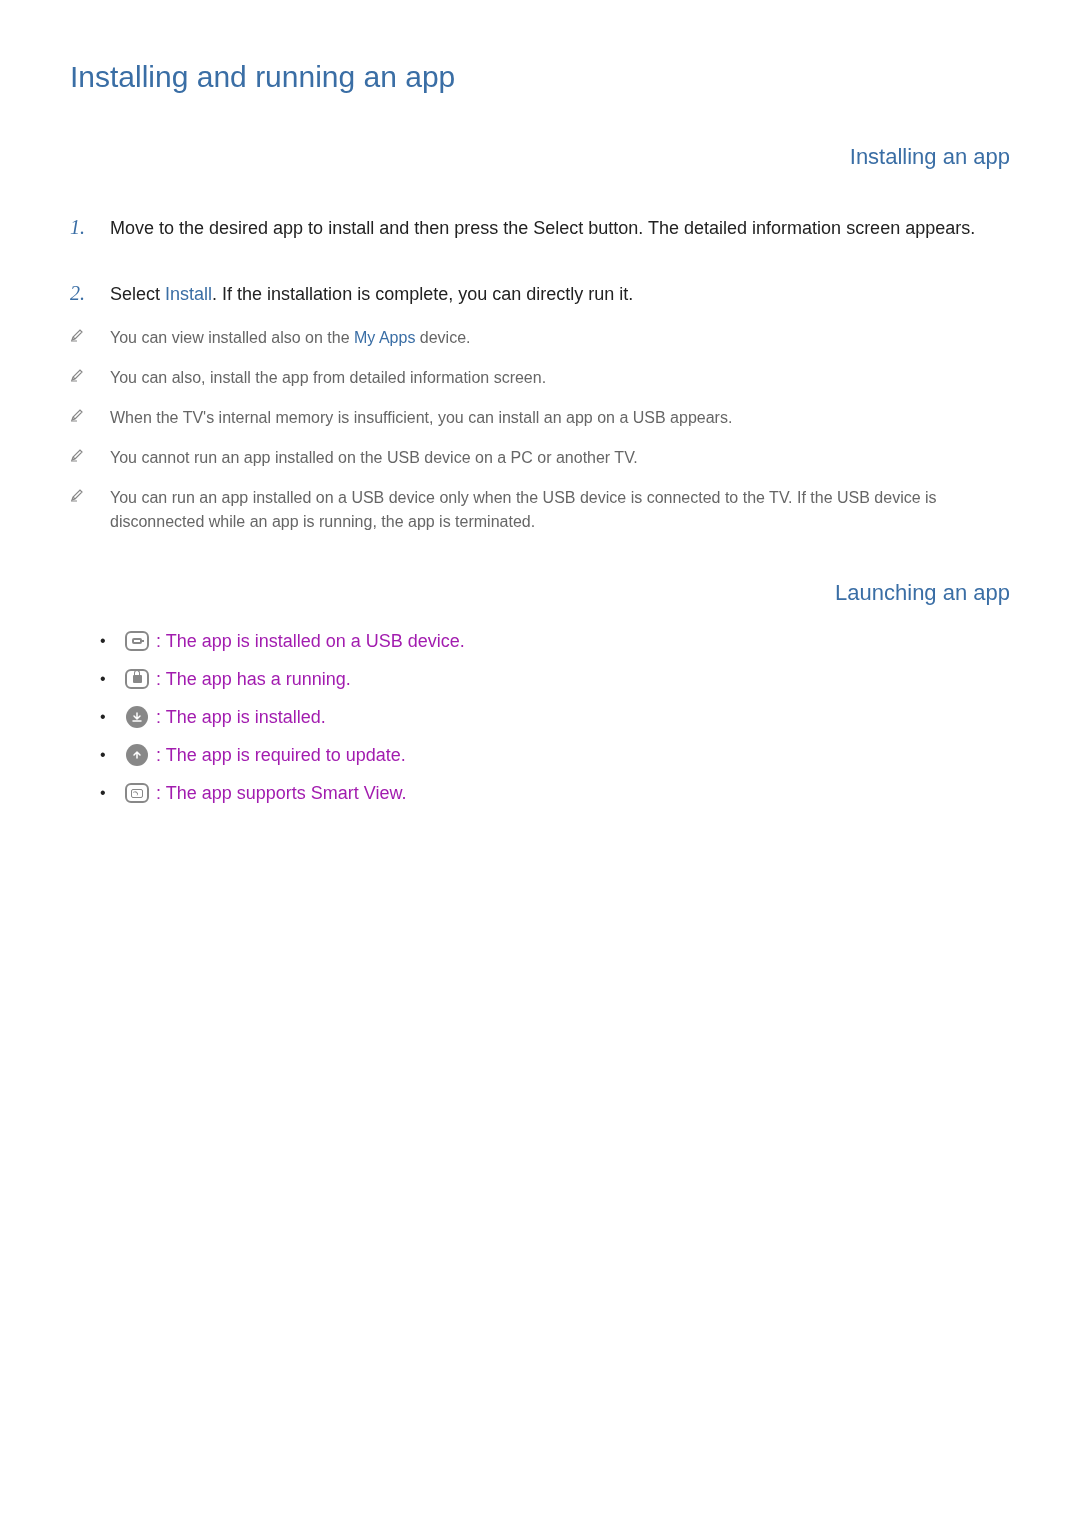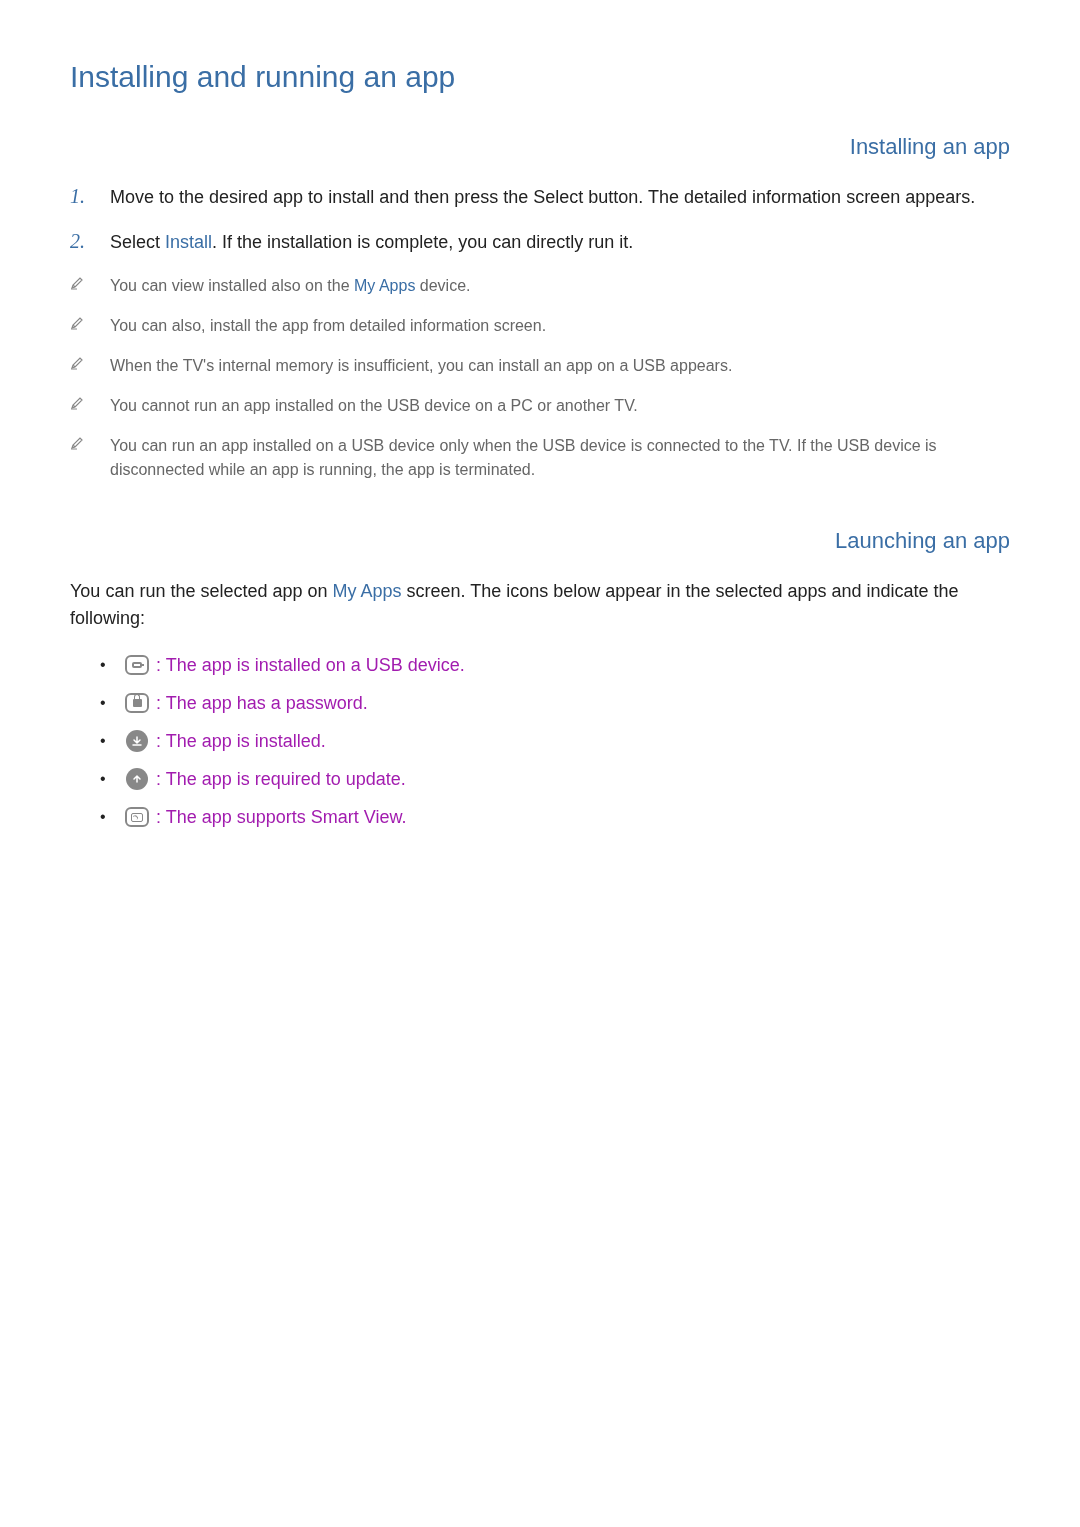--- a/index.html
+++ b/index.html
@@ -11,21 +11,21 @@
       font-family: -apple-system, BlinkMacSystemFont, 'Segoe UI', Arial, sans-serif;
       background: #ffffff;
       color: #333;
       padding: 60px 70px;
       width: 1080px;
     }
     h1 {
       color: #3a6ea5;
       font-size: 30px;
       font-weight: 500;
-      margin-bottom: 40px;
+      margin-bottom: 50px;
     }
     h2 {
       color: #3a6ea5;
       font-size: 22px;
       font-weight: 500;
       margin-bottom: 24px;
       text-align: right;
     }
     .numbered-list {
       list-style: none;
@@ -41,20 +41,21 @@
       font-style: italic;
       font-size: 20px;
       font-family: Georgia, serif;
       width: 40px;
       flex-shrink: 0;
     }
     .numbered-text {
       font-size: 18px;
       line-height: 1.5;
       color: #222;
+      margin-top: 21px;
     }
     .link {
       color: #3a6ea5;
     }
     .note-item {
       display: flex;
       margin-bottom: 16px;
       align-items: flex-start;
     }
     .note-icon {
@@ -243,42 +244,41 @@
           <path d="M2 12 L3 9 L10 2 L12 4 L5 11 L2 12 Z M3 9 L5 11" stroke="#888" stroke-width="1.2" fill="none"></path>
           <line x1="1" y1="13" x2="7" y2="13" stroke="#888" stroke-width="1"></line>
         </svg>
     </span>
     <span class="note-text">You can run an app installed on a USB device only when the USB device is connected to the TV. If the USB device is disconnected while an app is running, the app is terminated.</span>
   </div>
 </div>
 
 <div class="section2">
   <h2>Launching an app</h2>
-  <p class="intro-text"><span>You can run the selected app on </span><span class="link">My Apps</span><span> screen. The icons below appear in the selected apps and indicate the following:</span></p>
 
   <ul class="icon-list">
     <li class="icon-item">
       <span class="bullet">•</span>
       <span class="app-icon">
         <span class="rounded-rect-icon">
             <span class="usb-inner"></span>
           </span>
       </span>
       <span class="icon-desc"> : The app is installed on a USB device.</span>
     </li>
     <li class="icon-item">
       <span class="bullet">•</span>
       <span class="app-icon">
         <span class="rounded-rect-icon">
             <span class="lock-body">
               <span class="lock-shackle"></span>
             </span>
           </span>
       </span>
-      <span class="icon-desc"> : The app has a password.</span>
+      <span class="icon-desc"> : The app has a running.</span>
     </li>
     <li class="icon-item">
       <span class="bullet">•</span>
       <span class="app-icon">
         <span class="circle-icon">
           <svg width="12" height="12" viewBox="0 0 12 12">
               <path d="M6 2 L6 8 M3 5 L6 8 L9 5 M2 10 L10 10" stroke="#fff" stroke-width="1.5" fill="none" stroke-linecap="round"></path>
             </svg>
         </span>
       </span>

